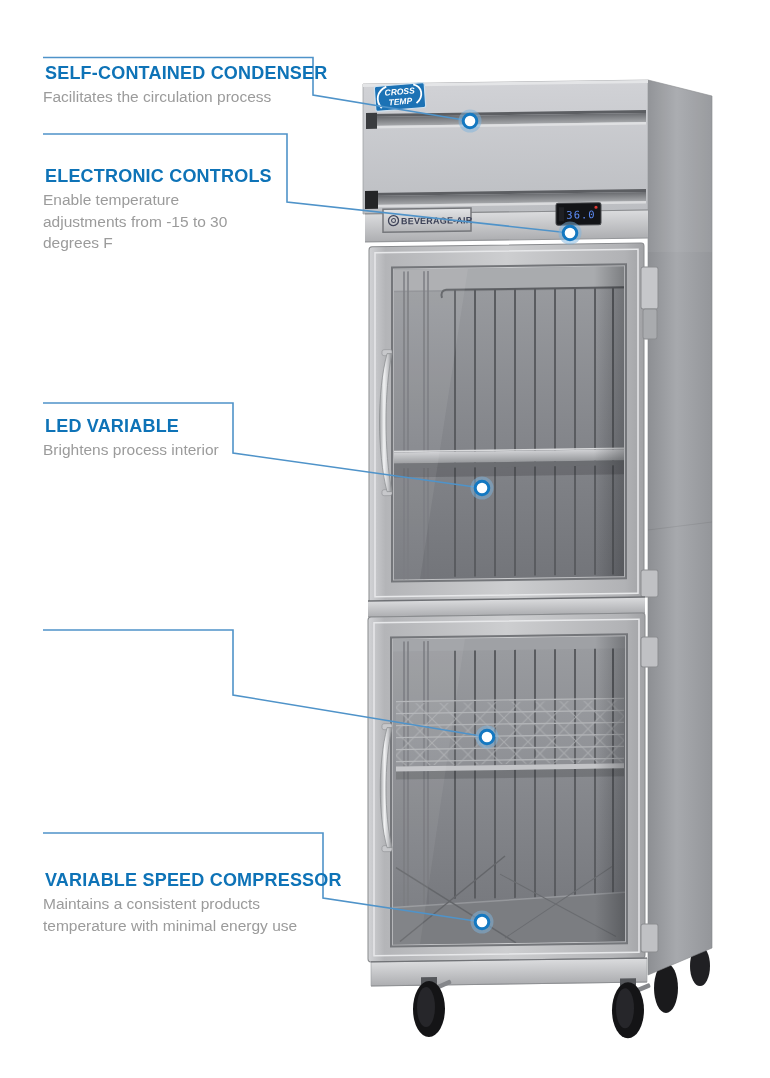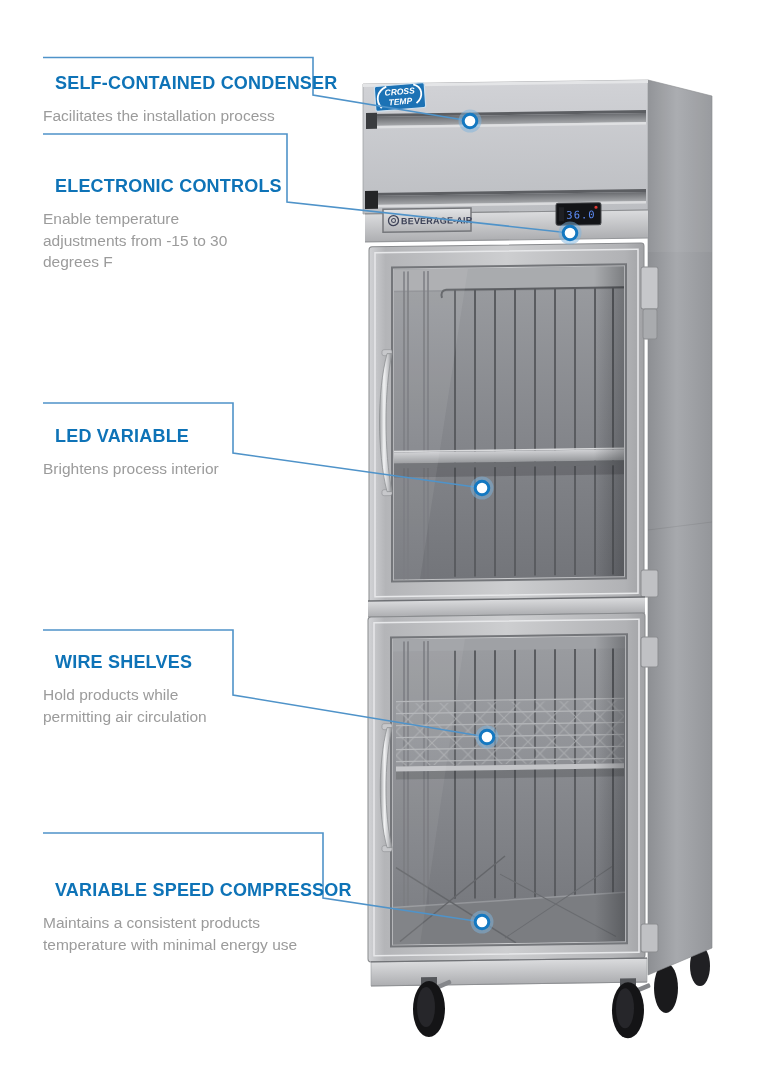--- a/index.html
+++ b/index.html
@@ -3,21 +3,21 @@
 <meta charset="utf-8">
 <style>
   html,body{margin:0;padding:0;background:#fff;}
   .stage{
     position:relative;width:770px;height:1078px;background:#ffffff;overflow:hidden;
     font-family:"Liberation Sans",sans-serif;
   }
   .stage svg{position:absolute;left:0;top:0;}
   .callout{position:absolute;left:43px;z-index:2;}
   .callout h3{
-    margin:12px;font-size:18px;line-height:20px;font-weight:bold;
+    margin:2px;font-size:18px;line-height:20px;font-weight:bold;
     color:#0e73b7;letter-spacing:.2px;white-space:nowrap;
   }
   .callout p{
     margin:3px 0 0;font-size:15.5px;line-height:21.5px;color:#9b9b9b;
   }
   .c1{top:61px}
   .c2{top:164px}
   .c3{top:414px}
   .c4{top:640px}
   .c5{top:868px}
@@ -317,32 +317,28 @@
     </g>
     <g>
       <circle cx="482" cy="922" r="11.5" fill="#7db4de" opacity="0.5"></circle>
       <circle cx="482" cy="922" r="6.8" fill="#ffffff" stroke="#1478c1" stroke-width="3"></circle>
     </g>
   </g>
 </svg>
 
   <div class="callout c1">
     <h3>SELF-CONTAINED CONDENSER</h3>
-    <p>Facilitates the installation process</p>
+    <p>Facilitates the circulation process</p>
   </div>
   <div class="callout c2">
     <h3>ELECTRONIC CONTROLS</h3>
     <p>Enable temperature adjustments from -15 to 30 degrees F</p>
   </div>
   <div class="callout c3">
     <h3>LED VARIABLE</h3>
     <p>Brightens process interior</p>
   </div>
-  <div class="callout c4">
-    <h3>WIRE SHELVES</h3>
-    <p>Hold products while permitting air circulation</p>
-  </div>
   <div class="callout c5">
     <h3>VARIABLE SPEED COMPRESSOR</h3>
     <p>Maintains a consistent products temperature with minimal energy use</p>
   </div>
 
 </div>
 
 </body></html>

